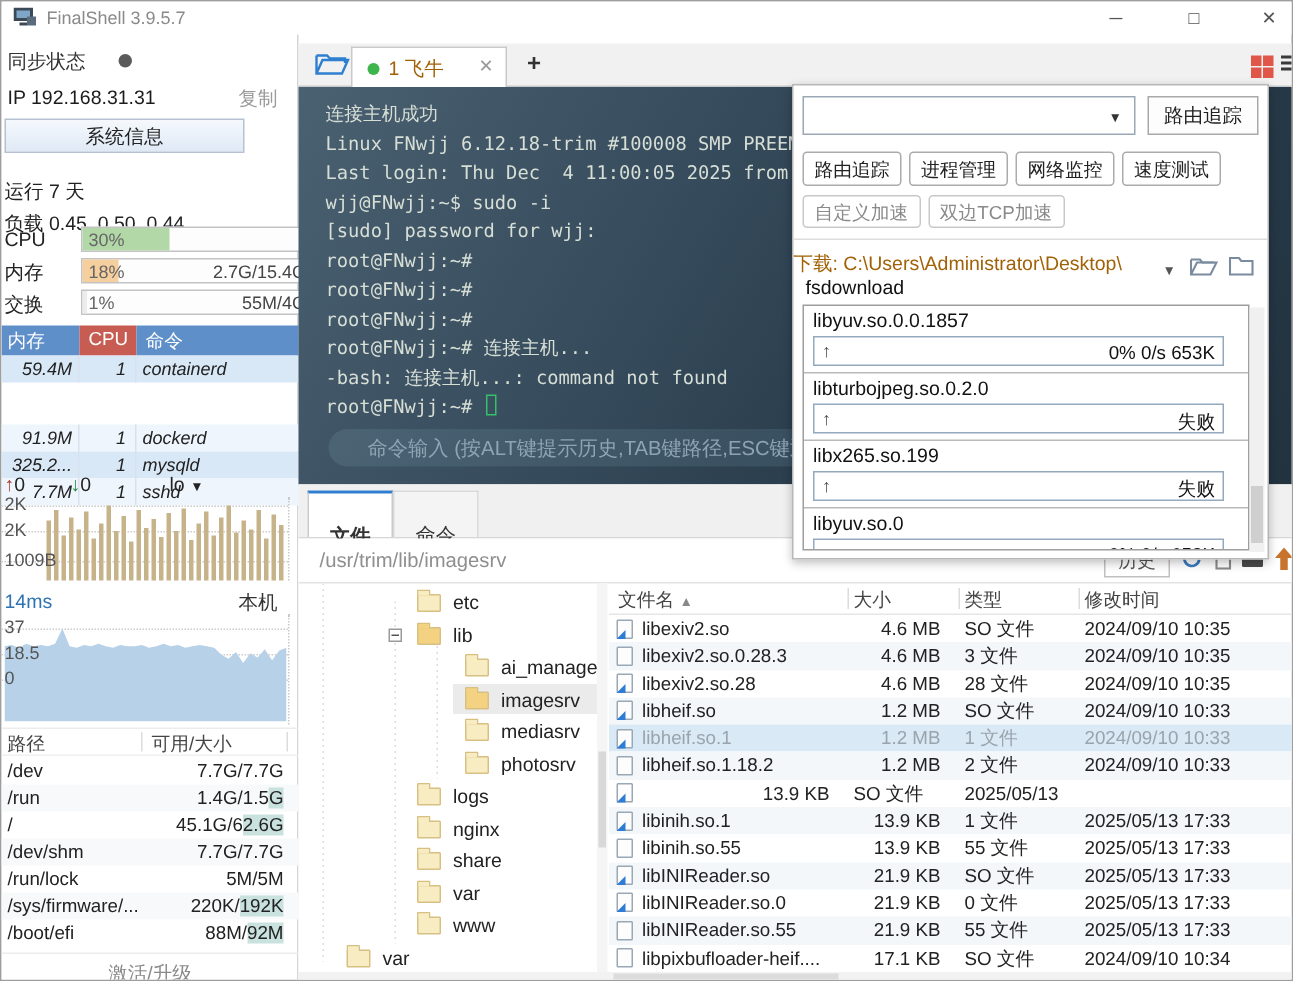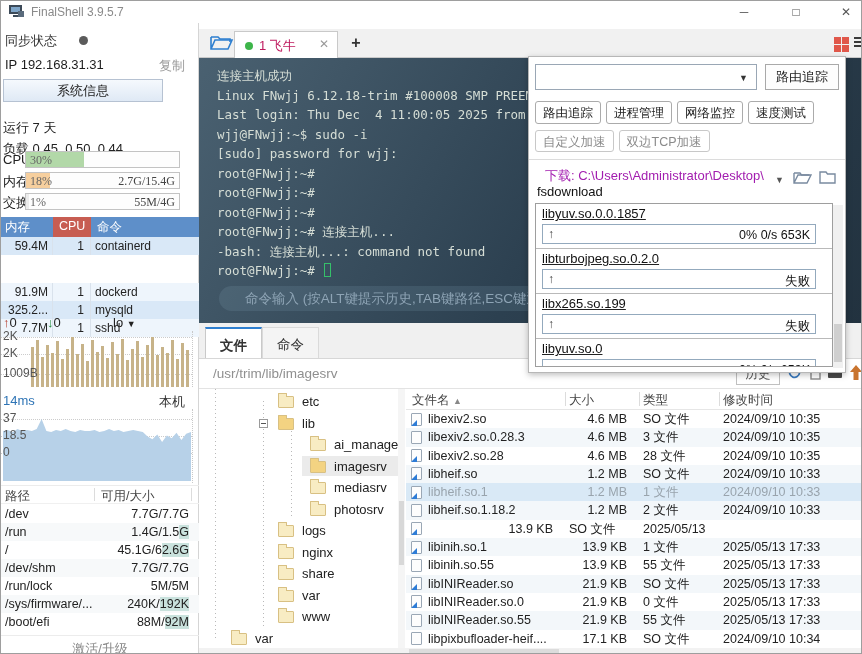--- a/index.html
+++ b/index.html
@@ -18,30 +18,30 @@
   .sidebar { position:absolute; left:0; top:22px; width:198px; height:632px; background:#fff; border-right:1px solid #d5d5d5; }
   .syncrow { position:absolute; left:4px; top:9px; color:#333; font-size:13px; }
   .syncdot { display:inline-block; width:9px; height:9px; border-radius:50%; background:#5b5b5b; margin-left:22px; }
   .iprow { position:absolute; left:4px; top:34px; width:190px; font-size:13px; color:#1c1c1c; }
   .copylink { position:absolute; right:10px; top:0; color:#9a9a9a; }
   .sysinfo { position:absolute; left:2px; top:56px; width:160px; height:23px; background:linear-gradient(#f5f9fd,#dfe9f5); border:1px solid #b6c2d2; font-size:13px; color:#222; text-align:center; line-height:21px; }
   .uptime { position:absolute; left:2px; top:96px; font-size:13px; }
   .loadrow { position:absolute; left:2px; top:117px; font-size:13px; }
   .meter { position:absolute; left:0; width:198px; height:17px; }
   .meter .mlabel { position:absolute; left:2px; top:1px; font-size:13px; color:#222; }
-  .meter .mbar { position:absolute; left:24px; top:0; width:155px; height:17px; border:1px solid #c3c3c3; background:#fdfdfd;font-family:Liberation Serif, serif; }
+  .meter .mbar { position:absolute; left:53px; top:0; width:155px; height:17px; border:1px solid #c3c3c3; background:#fdfdfd; }
   .meter .mfill { position:absolute; left:0; top:0; bottom:0; }
   .meter .mpct { position:absolute; left:4px; top:1px; color:#666; font-size:12px; }
   .meter .mval { position:absolute; right:4px; top:1px; color:#444; font-size:12px; }
   .phead { position:absolute; left:0; top:194px; width:198px; height:20px; display:flex; color:#fff; font-size:12.5px; }
   .phead .hmem { width:52px; background:#5e8fc9; padding:2px 0 0 4px; }
   .phead .hcpu { width:38px; background:#c75d52; padding:2px 0 0 6px; }
   .phead .hcmd { flex:1; background:#5e8fc9; padding:2px 0 0 6px; }
   #procrows { position:absolute; left:0; top:214px; width:198px; }
-  .prow { display:flex; height:18px; line-height:18px; font-size:12px; }
+  .prow { display:flex; height:18px; line-height:18px; font-size:12px;font-style:italic; }
   .prow .pmem { width:52px; text-align:right; padding-right:4px; border-right:1px solid #d9e2ec; }
   .prow .pcpu { width:38px; text-align:right; padding-right:6px; border-right:1px solid #d9e2ec; }
   .prow .pcmd { flex:1; padding-left:4px; }
   .netlabels { position:absolute; left:0; top:292px; width:198px; height:17px; font-size:13px; }
   .uparrow { color:#b43a2a; font-weight:bold; } .dnarrow { color:#1f8a3b; font-weight:bold; }
   .netlabels .upl { position:absolute; left:2px; } .netlabels .dnl { position:absolute; left:46px; }
   .netlabels .iface { position:absolute; left:112px; cursor:default; }
   .caret { font-size:9px; color:#222; }
   .iochart { position:absolute; left:0; top:308px; width:192px; height:56px; border-right:1px dotted #c9c9c9; }
   .gline { position:absolute; left:0; right:0; border-top:1px dotted #cccccc; }
@@ -63,39 +63,39 @@
   .drow .dpath { position:absolute; left:4px; }
   .drow .dval { position:absolute; right:10px; }
   .drow .hl { background:#c9e2dd; }
   .activate { position:absolute; left:0; top:612px; width:198px; text-align:center; color:#8a8a8a; font-size:13px; border-top:1px solid #ececec; padding-top:4px; }
 
   
   .tabstrip { position:absolute; left:198px; top:28px; width:664px; height:29px; background:#f1f1f1; border-bottom:1px solid #c9c9c9; }
   .folderbtn { position:absolute; left:10px; top:3px; width:28px; height:23px; cursor:default; }
   .termtab { position:absolute; left:35px; top:2px; width:104px; height:27px; background:#fff; border:1px solid #c9c9c9; border-bottom:none; font-size:13px; }
   .tabdot { position:absolute; left:10px; top:10px; width:8px; height:8px; border-radius:50%; background:#3db54a; }
-  .tablabel { position:absolute; left:24px; top:5px; color:#be185d; }
+  .tablabel { position:absolute; left:24px; top:5px; color:#a16207; }
   .tabclose { position:absolute; right:8px; top:5px; color:#9a9a9a; font-size:12px; }
   .newtab { position:absolute; left:147px; top:3px; width:20px; height:22px; text-align:center; line-height:22px; font-size:16px; color:#333; font-weight:bold; }
   .gridicon { position:absolute; left:635px; top:8px; width:15px; height:15px; display:grid; grid-template-columns:7px 7px; grid-template-rows:7px 7px; gap:1px; }
   .gridicon i { background:#e0574a; }
   .burger { position:absolute; left:655px; top:8px; width:12px; height:14px; }
   .burger i { display:block; height:2px; background:#3a3a3a; margin-bottom:2px; }
 
   
   .terminal { position:absolute; left:198px; top:57px; width:664px; height:265px; background:linear-gradient(120deg,#4a6171 0%, #2c4050 55%, #22323f 100%); overflow:hidden; }
   #tlines { position:absolute; left:18px; top:8px; right:0; font-family:"DejaVu Sans Mono", monospace; font-size:12.5px; color:#d6ded6; }
   .tline { height:19.5px; line-height:19.5px; white-space:pre; overflow:hidden; }
   .cursor { display:inline-block; width:7px; height:14px; border:1px solid #35c06a; vertical-align:-2px; margin-left:2px; }
   .cmdhint { position:absolute; left:20px; right:24px; bottom:12px; height:25px; line-height:25px; padding-left:26px; border-radius:13px; background:rgba(151,183,207,0.14); color:#8ea4b5; font-size:13.5px; overflow:hidden; white-space:nowrap; }
 
   
   .bottom { position:absolute; left:198px; top:322px; width:664px; height:332px; background:#fff; }
   .ftabs { position:absolute; left:0; top:0; width:664px; height:36px; background:#f0f0f0; border-bottom:1px solid #d7d7d7; }
-  .ftab { position:absolute; top:4px; bottom:0; width:57px; text-align:center; padding-top:8px; font-size:13.5px; color:#333; }
+  .ftab { position:absolute; top:4px; bottom:0; width:57px; text-align:center; padding-top:20px; font-size:13.5px; color:#333; }
   .ftab.active { left:6px; background:#fff; border:1px solid #c9c9c9; border-bottom:none; border-top:2px solid #2e7fd0; font-weight:bold; }
   .ftab.idle { left:63px; background:#f4f4f4; border:1px solid #dadada; border-bottom:none; }
   .pathbar { position:absolute; left:0; top:36px; width:664px; height:30px; background:#fff; border-bottom:1px solid #e3e3e3; }
   .pathtext { position:absolute; left:14px; top:7px; color:#8f8f8f; font-size:13.5px; }
   .histbtn { position:absolute; left:537px; top:4px; width:44px; height:22px; border:1px solid #c0c0c0; background:#fff; color:#555; font-size:12.5px; text-align:center; line-height:20px; }
   .pbicon { position:absolute; top:6px; width:18px; height:18px; }
   .fbody { position:absolute; left:0; top:66px; bottom:7px; width:664px; }
   .tree { position:absolute; left:0; top:0; bottom:0; width:199px; overflow:hidden; }
   .guide { position:absolute; width:1px; background-image:linear-gradient(#b9b9b9 1px, transparent 1px); background-size:1px 4px; }
   .trow { position:absolute; left:0; right:0; height:21.5px; }
@@ -132,26 +132,26 @@
   
   .overlay { position:absolute; left:527px; top:55px; width:318px; height:317px; background:#fff; border:1px solid #b7b7b7; box-shadow:0 2px 6px rgba(0,0,0,0.25); z-index:10; }
   .combo { position:absolute; left:6px; top:7px; width:222px; height:26px; border:1px solid #9aa7b5; background:#fff; }
   .combo .arr { position:absolute; right:8px; top:8px; font-size:9px; color:#333; }
   .tracebtn { position:absolute; left:236px; top:7px; width:74px; height:26px; border:1px solid #a9a9a9; background:#fdfdfd; font-size:13px; color:#222; text-align:center; line-height:24px; }
   .toolrow { position:absolute; left:6px; top:44px; height:23px; display:flex; gap:5px; }
   .toolbtn { border:1px solid #ababab; border-radius:3px; background:#fff; font-size:12.5px; color:#222; padding:3px 7px; white-space:nowrap; }
   .accelrow { position:absolute; left:6px; top:73px; height:22px; display:flex; gap:5px; }
   .accelbtn { border:1px solid #c8c8c8; border-radius:3px; background:#fff; font-size:12.5px; color:#8a8a8a; padding:3px 7px; white-space:nowrap; }
   .ovr-hr { position:absolute; left:0; top:102px; width:100%; border-top:1px solid #dcdcdc; }
-  .dlline1 { position:absolute; left:16px; top:110px; font-size:13px; color:#a21caf; }
+  .dlline1 { position:absolute; left:0; top:110px; font-size:13px; color:#a16207; }
   .dlline2 { position:absolute; left:8px; top:127px; font-size:13px; color:#111; }
   .dlcaret { position:absolute; left:246px; top:118px; font-size:9px; color:#555; }
   .dlico { position:absolute; top:112px; }
   .dllist { position:absolute; left:6px; top:146px; width:298px; height:164px; border:1px solid #9e9e9e; overflow:hidden; }
-  .dlitem { position:relative; border-bottom:1px solid #b9b9b9; padding:2px 16px 4px 6px;text-decoration:underline; }
+  .dlitem { position:relative; border-bottom:1px solid #b9b9b9; padding:2px 16px 4px 6px; }
   .dlname { font-size:13px; color:#111; height:17px; white-space:nowrap; overflow:hidden; }
   .dlbar { position:relative; height:20px; border:1px solid #93a9bd; margin-top:1px; }
   .dlbar .up { position:absolute; left:5px; top:2px; color:#444; font-size:12px; font-weight:bold; }
   .dlbar .st { position:absolute; right:5px; top:3px; color:#111; font-size:12.5px; }
   .dlscroll { position:absolute; right:1px; top:1px; bottom:1px; width:10px; background:#f0f0f0; }
   .dlscroll .thumb { position:absolute; left:1px; bottom:6px; width:8px; height:38px; background:#cfcfcf; }
 </style>
 </head>
 <body>
 
@@ -318,21 +318,21 @@
         <div class="drow" style="background: rgb(247, 249, 250);">
           <span class="dpath">/dev/shm</span>
           <span class="dval"><span>7.7G/7.7G</span></span>
         </div>
         <div class="drow">
           <span class="dpath">/run/lock</span>
           <span class="dval"><span>5M/5M</span></span>
         </div>
         <div class="drow" style="background: rgb(247, 249, 250);">
           <span class="dpath">/sys/firmware/...</span>
-          <span class="dval"><span>240K/</span><span class="hl">192K</span></span>
+          <span class="dval"><span>220K/</span><span class="hl">192K</span></span>
         </div>
         <div class="drow">
           <span class="dpath">/boot/efi</span>
           <span class="dval"><span>88M/</span><span class="hl">92M</span></span>
         </div>
       </div>
 
     <div class="activate">激活/升级</div>
   </div>
 

